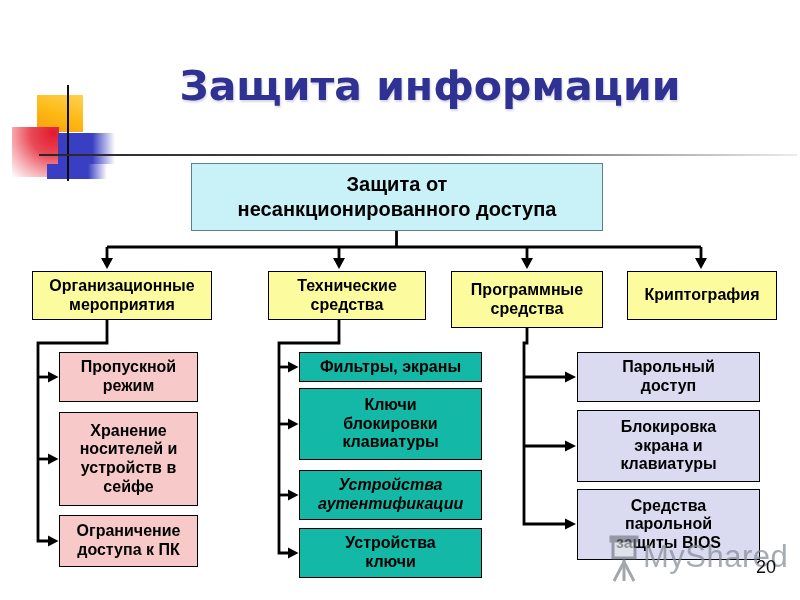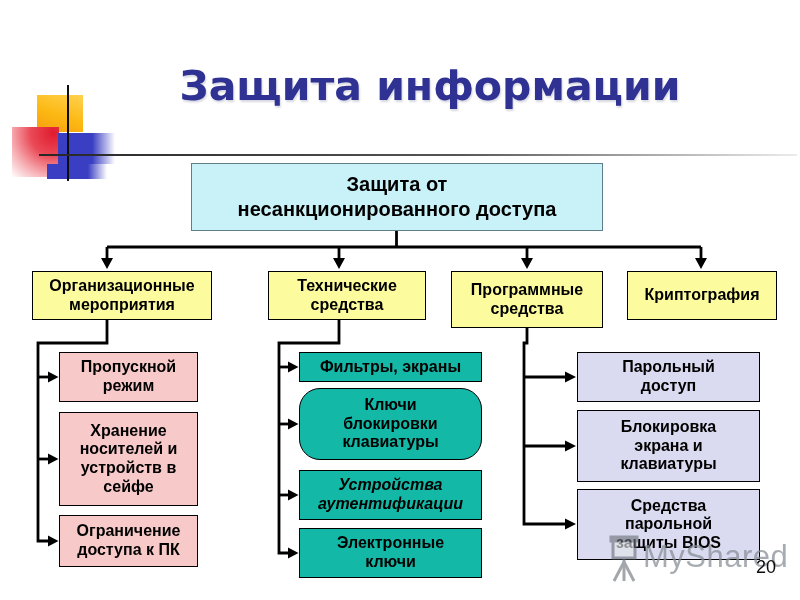--- a/index.html
+++ b/index.html
@@ -16,21 +16,21 @@
   .sq-blue-b{left:47px;top:164px;width:60px;height:15px;
              background:linear-gradient(to right,#3a3ec2 0%,#3a3ec2 68%,rgba(58,62,194,0) 100%);}
   .v-line{left:67px;top:85px;width:2px;height:96px;background:#0d0d0d;}
   .h-line{left:39px;top:154px;width:758px;height:2px;
           background:linear-gradient(to right,#272727 0%,#555 55%,#b9b9b9 85%,#ececec 100%);}
   .slide-title{position:absolute;left:90px;top:62px;width:680px;text-align:center;
                font-family:"DejaVu Sans","Liberation Sans",sans-serif;
                font-size:41px;font-weight:800;color:#2f3193;letter-spacing:0px;
                text-shadow:1px 2px 2px rgba(40,40,90,0.18);white-space:nowrap;}
   
-  .box{position:absolute;display:flex;flex-direction:column;align-items:center;justify-content:center;
+  .box{position:absolute;display:flex;flex-direction:column;justify-content:center;
        text-align:center;font-weight:bold;color:#000;border:1.6px solid #000;
        box-sizing:border-box;line-height:1.16;font-size:16px;}
   .root{background:#c9f2f8;border:1px solid #5c7f89;font-size:20px;line-height:1.25;}
   .lvl2{background:#fcfc9e;}
   .pink{background:#f8c9c9;padding:0 8px;}
   .green{background:#14b8a6;padding:14px 18px;}
   .lav{background:#dadaf0;padding:0 24px;}
   
   .connectors{position:absolute;left:0;top:0;pointer-events:none;}
   
@@ -106,23 +106,23 @@
   <div class="box lvl2" style="left:32px;top:271px;width:180px;height:49px;">Организационные мероприятия</div>
   <div class="box lvl2" style="left:268px;top:271px;width:158px;height:49px;">Технические средства</div>
   <div class="box lvl2" style="left:451px;top:271px;width:152px;height:57px;">Программные средства</div>
   <div class="box lvl2" style="left:627px;top:271px;width:150px;height:49px;">Криптография</div>
 
   <div class="box pink" style="left:59px;top:352px;width:139px;height:50px;">Пропускной режим</div>
   <div class="box pink" style="left:59px;top:412px;width:139px;height:94px;">Хранение носителей и устройств в сейфе</div>
   <div class="box pink" style="left:59px;top:515px;width:139px;height:52px;">Ограничение доступа к ПК</div>
 
   <div class="box green" style="left:299px;top:352px;width:183px;height:30px;">Фильтры, экраны</div>
-  <div class="box green" style="left:299px;top:388px;width:183px;height:72px;border-radius:21px;">Ключи блокировки клавиатуры</div>
+  <div class="box green" style="left:299px;top:388px;width:183px;height:72px;">Ключи блокировки клавиатуры</div>
   <div class="box green" style="left:299px;top:470px;width:183px;height:50px;font-style:italic;">Устройства аутентификации</div>
-  <div class="box green" style="left:299px;top:528px;width:183px;height:50px;">Электронные ключи</div>
+  <div class="box green" style="left:299px;top:528px;width:183px;height:50px;">Устройства ключи</div>
 
   <div class="box lav" style="left:577px;top:352px;width:183px;height:50px;">Парольный доступ</div>
   <div class="box lav" style="left:577px;top:410px;width:183px;height:72px;">Блокировка экрана и клавиатуры</div>
   <div class="box lav" style="left:577px;top:489px;width:183px;height:71px;">Средства парольной защиты BIOS</div>
 
   <div class="watermark">
     <svg width="34" height="52" viewBox="0 0 34 52" style="opacity:0.62;">
       <g stroke="#6b7278" fill="none" stroke-width="3">
         <rect x="3" y="4" width="26" height="4" fill="#6b7278"></rect>
         <rect x="5" y="8" width="22" height="17" fill="#e3e6e9"></rect>

